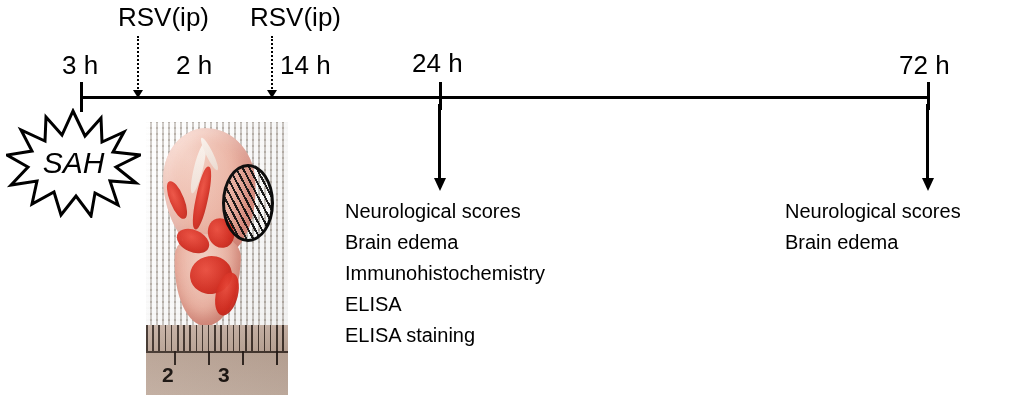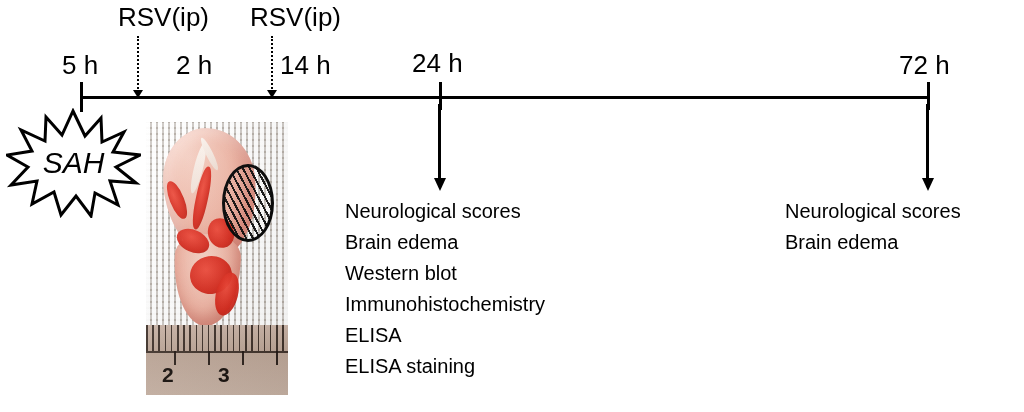--- a/index.html
+++ b/index.html
@@ -167,21 +167,21 @@
 </head>
 <body>
 
 <div class="stage">
 
   <div class="axis-line"></div>
   <div class="tick tick-0"></div>
   <div class="tick tick-24"></div>
   <div class="tick tick-72"></div>
 
-  <div class="tl-label lbl-0h">5 h</div>
+  <div class="tl-label lbl-0h">3 h</div>
   <div class="tl-label lbl-2h">2 h</div>
   <div class="tl-label lbl-12h">14 h</div>
   <div class="tl-label lbl-24h">24 h</div>
   <div class="tl-label lbl-72h">72 h</div>
 
   <div class="rsv-label rsv-label-1">RSV(ip)</div>
   <div class="dotted-arrow rsv-arrow-1">
     <span class="shaft"></span>
     <span class="head"></span>
   </div>
@@ -197,21 +197,20 @@
     <span class="head"></span>
   </div>
   <div class="solid-arrow arrow-72">
     <span class="shaft"></span>
     <span class="head"></span>
   </div>
 
   <div class="outcome-list list-24">
     <div class="item">Neurological scores</div>
     <div class="item">Brain edema</div>
-    <div class="item">Western blot</div>
     <div class="item">Immunohistochemistry</div>
     <div class="item">ELISA</div>
     <div class="item">ELISA staining</div>
   </div>
 
   <div class="outcome-list list-72">
     <div class="item">Neurological scores</div>
     <div class="item">Brain edema</div>
   </div>
 

